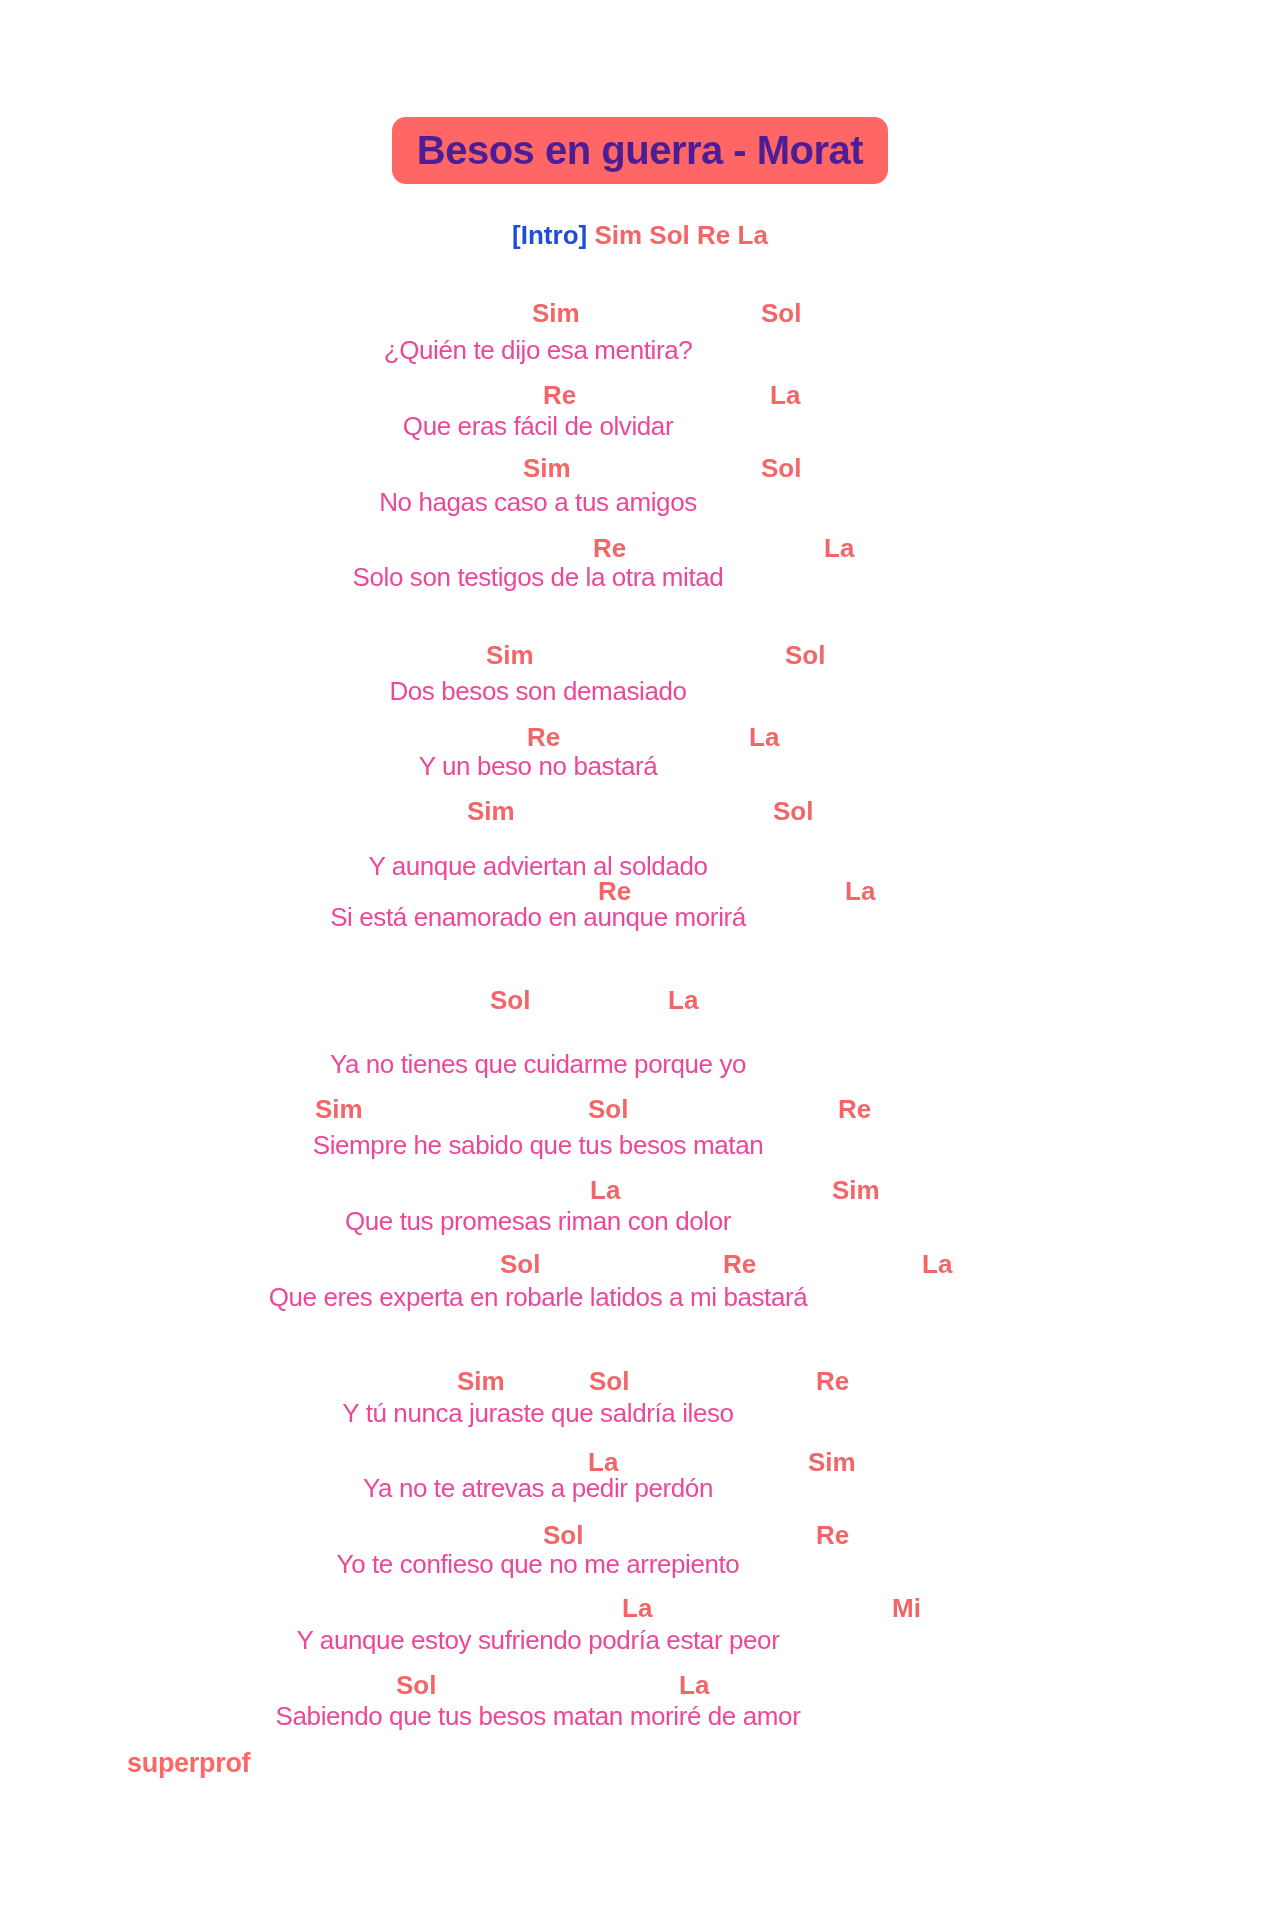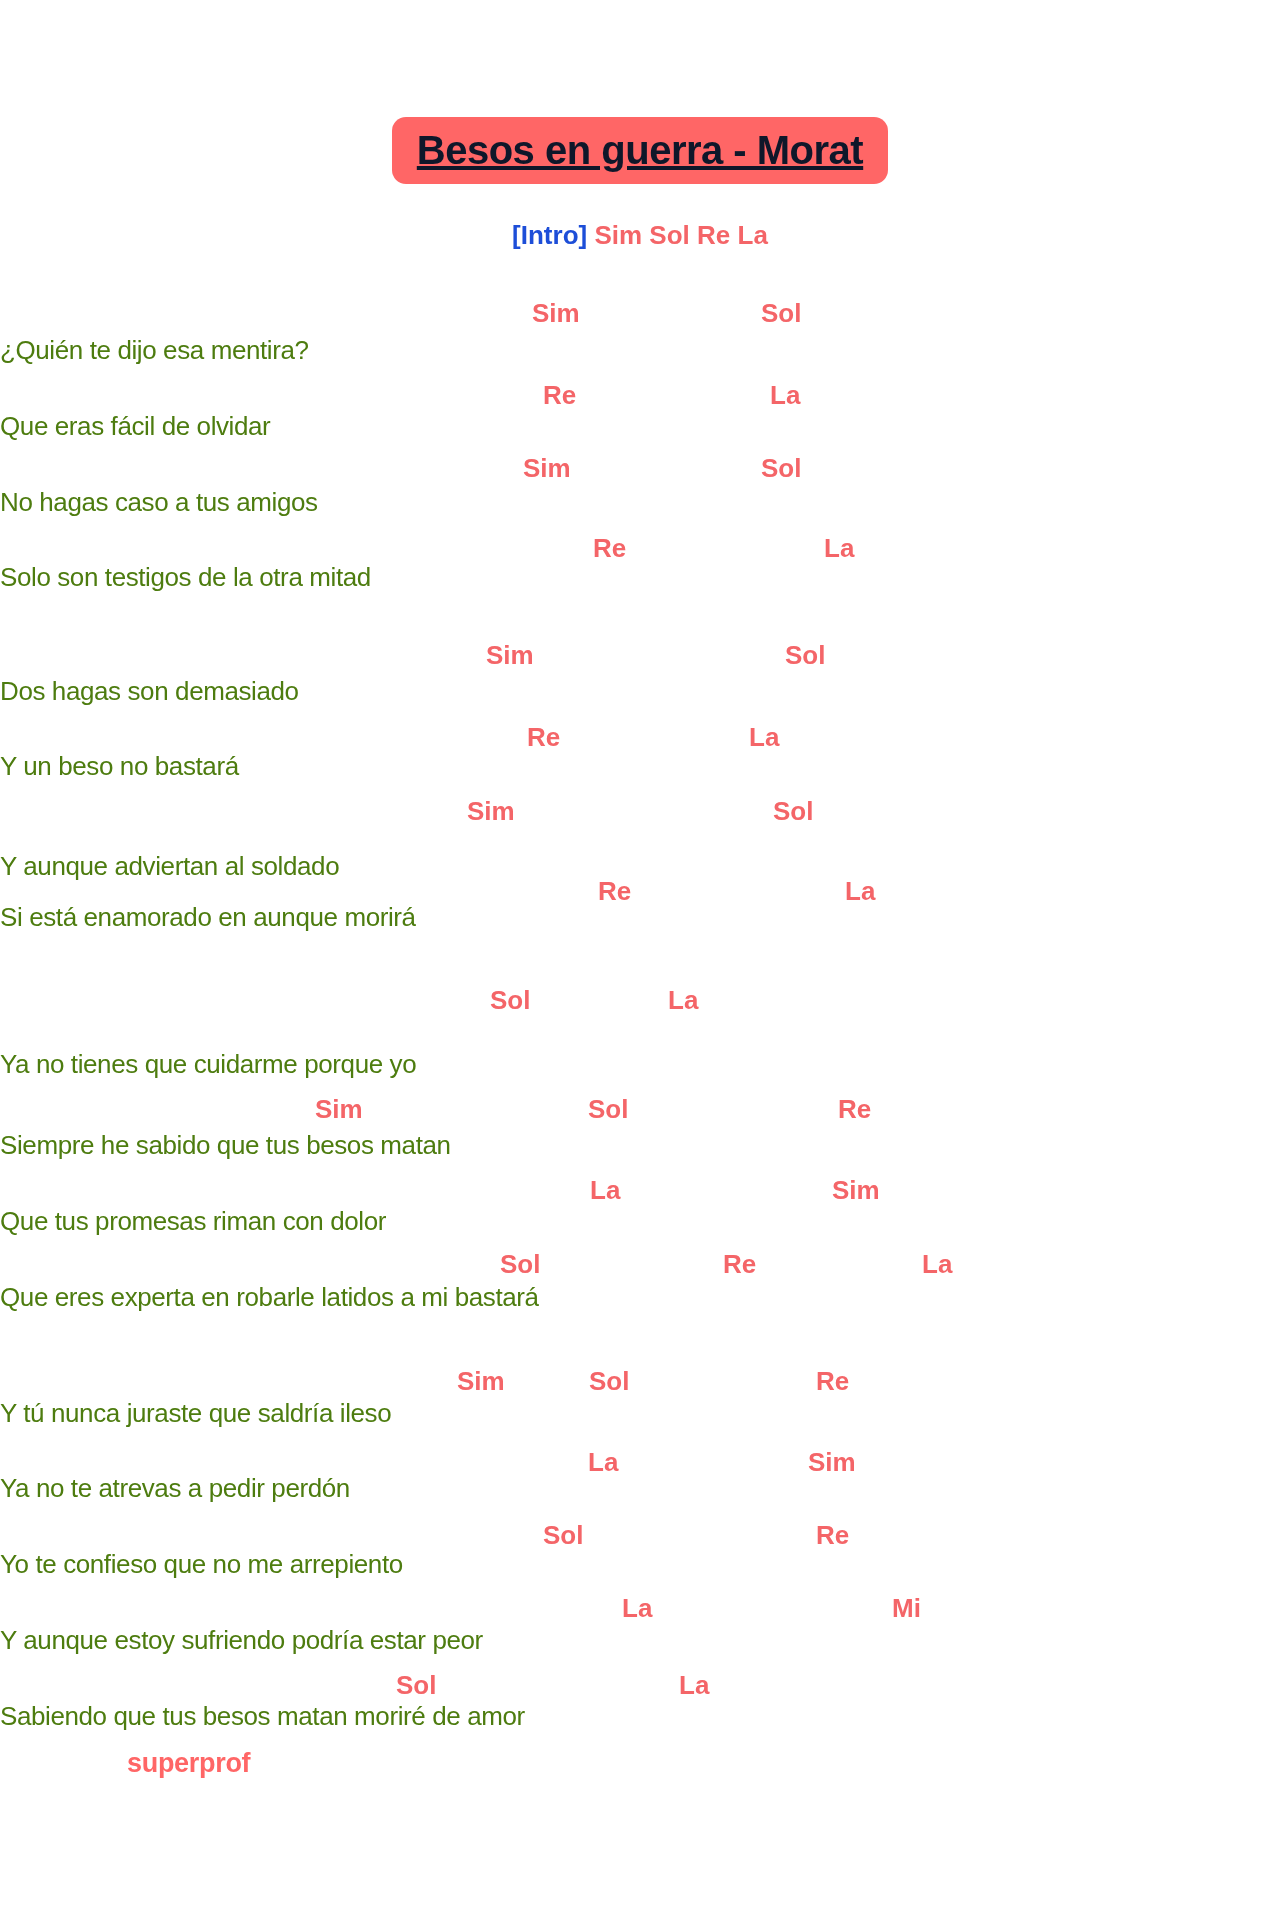--- a/index.html
+++ b/index.html
@@ -2,34 +2,34 @@
 <html><head>
 <meta charset="utf-8">
 <style>
   html, body { margin: 0; padding: 0; background: #ffffff; }
   body { width: 1280px; height: 1917px; position: relative; overflow: hidden; font-family: "Liberation Sans", sans-serif; }
   .title-box {
     position: absolute; left: 392px; top: 117px; width: 496px; height: 67px;
     background: #FF6666; border-radius: 14px;
     display: flex; align-items: center; justify-content: center;
   }
-  .title-text { color: #0f172a; font-weight: bold; font-size: 40px; letter-spacing: -0.5px; white-space: nowrap; text-decoration: underline; }
+  .title-text { color: #4c1d95; font-weight: bold; font-size: 40px; letter-spacing: -0.5px; white-space: nowrap; }
   .intro {
     position: absolute; left: 0; width: 1280px; top: 220px; text-align: center;
     font-size: 26px; font-weight: bold; white-space: nowrap;
   }
   .intro-label { color: #1d4ed8; }
   .intro-chord { color: #F46568; }
   .chord {
     position: absolute; color: #F46568; font-weight: bold; font-size: 26px;
     white-space: nowrap; line-height: 30px;
   }
   .lyric {
-    position: absolute; left: 0; width: 1076px; 
-    color: #4d7c0f; font-size: 26px; letter-spacing: -0.4px; white-space: nowrap; line-height: 32px;
+    position: absolute; left: 0; width: 1076px; text-align: center;
+    color: #ec4899; font-size: 26px; letter-spacing: -0.4px; white-space: nowrap; line-height: 32px;
   }
   .logo {
     position: absolute; left: 127px; top: 1748px; color: #FF6666;
     font-weight: bold; font-size: 27px; letter-spacing: -0.3px;
   }
 </style>
 </head>
 <body>
 
 <div class="title-box">
@@ -58,21 +58,21 @@
   <div class="lyric" style="top:486px">No hagas caso a tus amigos</div>
 
   <span class="chord" style="left:593px;top:533px">Re</span>
   <span class="chord" style="left:824px;top:533px">La</span>
   <div class="lyric" style="top:561px">Solo son testigos de la otra mitad</div>
 </div>
 
 <div>
   <span class="chord" style="left:486px;top:640px">Sim</span>
   <span class="chord" style="left:785px;top:640px">Sol</span>
-  <div class="lyric" style="top:675px">Dos hagas son demasiado</div>
+  <div class="lyric" style="top:675px">Dos besos son demasiado</div>
 
   <span class="chord" style="left:527px;top:722px">Re</span>
   <span class="chord" style="left:749px;top:722px">La</span>
   <div class="lyric" style="top:750px">Y un beso no bastará</div>
 
   <span class="chord" style="left:467px;top:796px">Sim</span>
   <span class="chord" style="left:773px;top:796px">Sol</span>
   <div class="lyric" style="top:850px">Y aunque adviertan al soldado</div>
 
   <span class="chord" style="left:598px;top:876px">Re</span>

